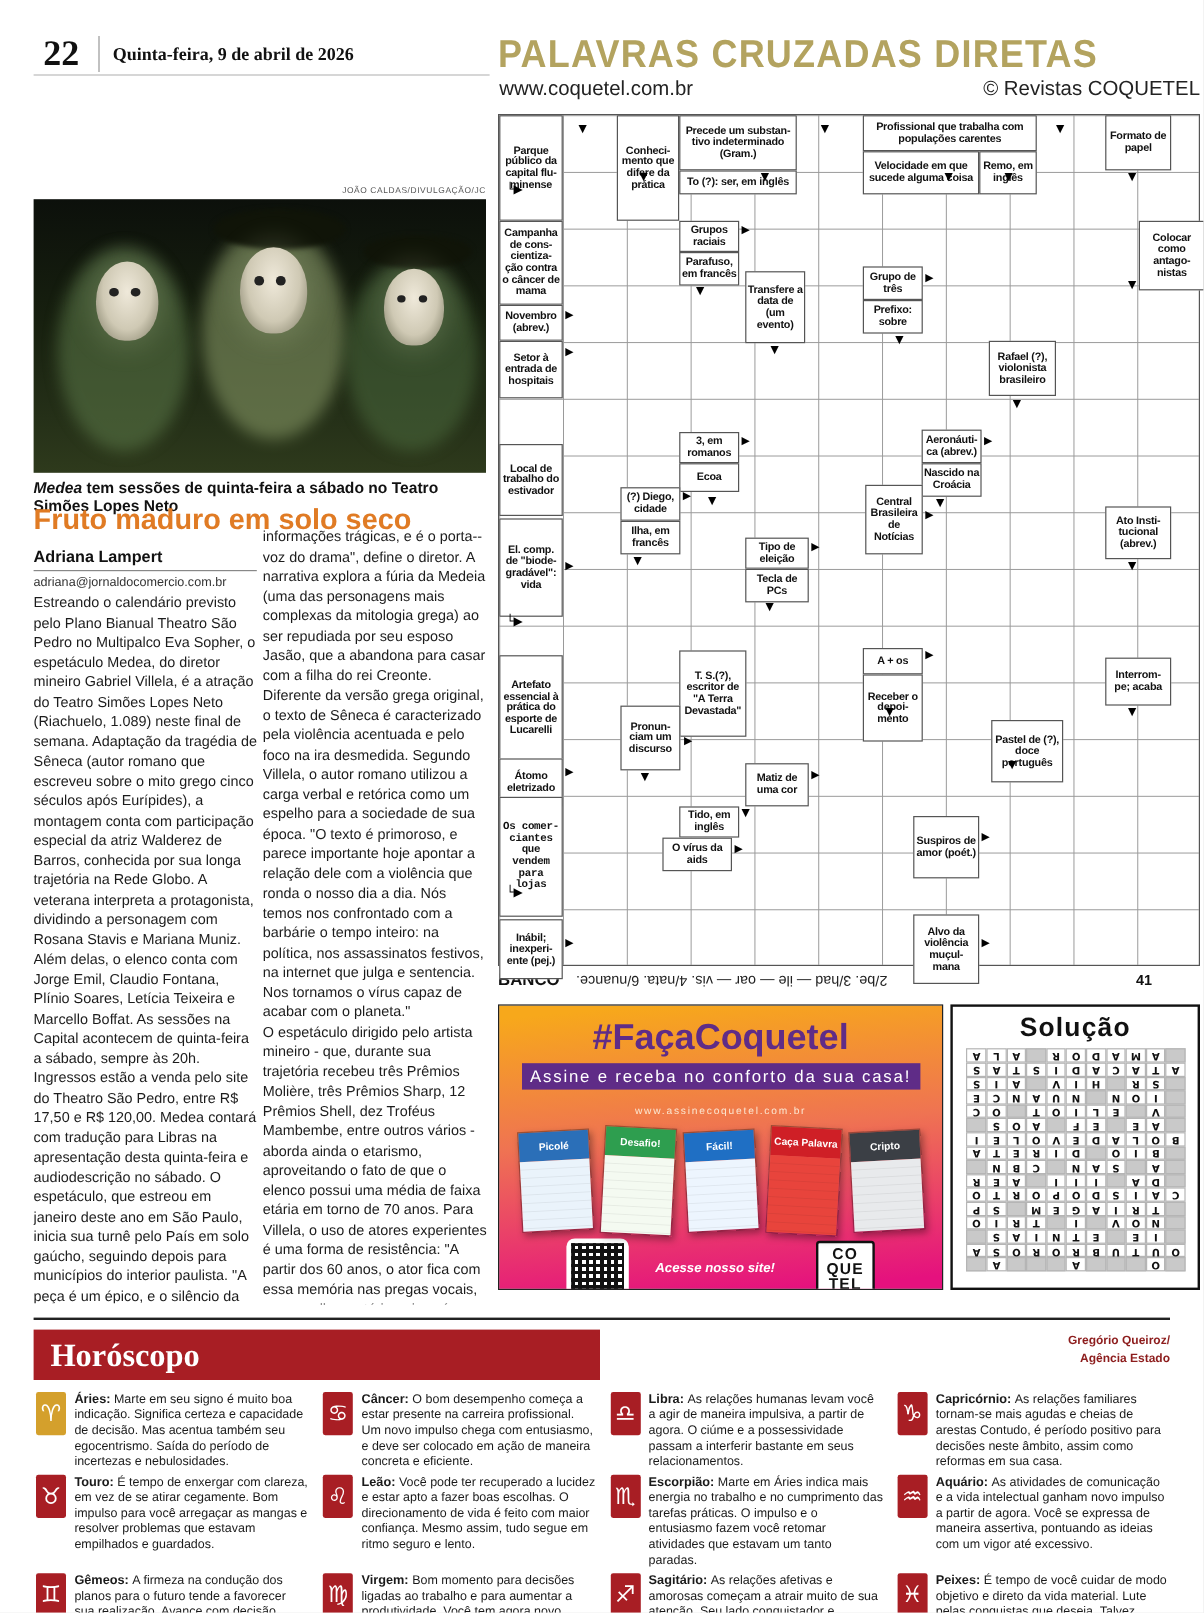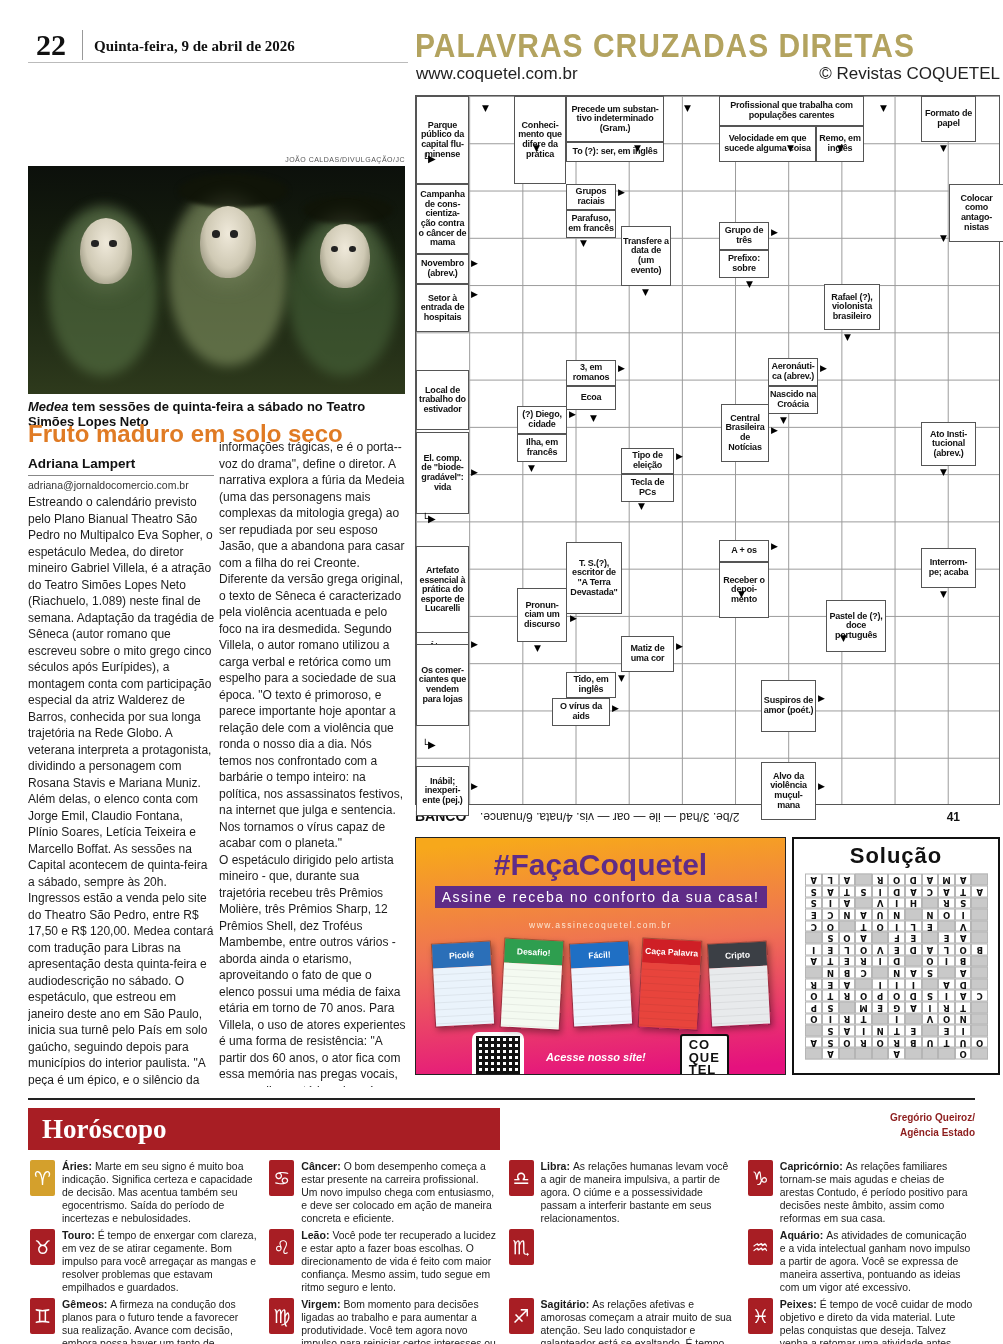--- a/index.html
+++ b/index.html
@@ -76,21 +76,21 @@
            color:#fff;font-weight:bold;font-size:8.5px;text-align:center;line-height:1;}
   .cover-b{flex:1;background-image:linear-gradient(0deg,rgba(0,0,0,.06) 1px,transparent 1px);
            background-size:100% 7px;}
   .ad-bottom{display:flex;align-items:center;justify-content:center;gap:22px;margin-top:2px;}
   .qr{width:44px;height:44px;background:#fff;border-radius:7px;padding:4px;}
   .qr-in{width:100%;height:100%;
         background-image:repeating-linear-gradient(0deg,#111 0 3px,transparent 3px 6px),
                          repeating-linear-gradient(90deg,#111 0 3px,#fff 3px 6px);}
   .qr-label{color:#fff;font-size:11px;font-weight:bold;font-style:italic;text-align:center;line-height:1.2;}
   .coq-logo{background:#fff;border:2px solid #111;border-radius:3px;padding:3px 7px;
-            display:flex;flex-direction:column;margin-left:12px;}
+            display:flex;flex-direction:column;align-items:center;margin-left:12px;}
   .coq-logo span{font-size:13px;font-weight:bold;line-height:12.5px;color:#111;letter-spacing:1px;}
   
   .sol{position:absolute;left:792px;top:837px;width:208px;height:238px;border:2.5px solid #111;
        background:#fff;box-sizing:border-box;}
   .sol-title{text-align:center;font-size:22px;font-weight:bold;margin-top:4px;letter-spacing:1px;}
   .sol-grid{display:grid;grid-template-columns:repeat(11,16.6px);margin:5px auto 0;
             width:183px;transform:rotate(180deg);}
   .sol-cell{width:16.6px;height:11.6px;border:0.5px solid #b5b5b5;box-sizing:border-box;
             font-size:8.5px;font-weight:bold;display:flex;align-items:center;justify-content:center;
             font-family:"DejaVu Sans",sans-serif;}
@@ -159,21 +159,21 @@
       <div class="clue" style="left: 505px; top: 326px; width: 55px; height: 44px;">Ato Insti- tucional (abrev.)</div>
       <div class="clue" style="left: 0px; top: 450px; width: 53px; height: 88px;">Artefato essencial à prática do esporte de Lucarelli</div>
       <div class="clue" style="left: 150px; top: 446px; width: 56px; height: 72px;">T. S.(?), escritor de "A Terra Devastada"</div>
       <div class="clue" style="left: 101px; top: 492px; width: 50px; height: 54px;">Pronun- ciam um discurso</div>
       <div class="clue" style="left: 0px; top: 536px; width: 53px; height: 40px;">Átomo eletrizado</div>
       <div class="clue" style="left: 205px; top: 540px; width: 53px; height: 36px;">Matiz de uma cor</div>
       <div class="clue" style="left: 303px; top: 444px; width: 50px; height: 22px;">A + os</div>
       <div class="clue" style="left: 303px; top: 466px; width: 50px; height: 56px;">Receber o depoi- mento</div>
       <div class="clue" style="left: 505px; top: 452px; width: 55px; height: 40px;">Interrom- pe; acaba</div>
       <div class="clue" style="left: 410px; top: 504px; width: 60px; height: 52px;">Pastel de (?), doce português</div>
-      <div class="clue" style="left: 0px; top: 548px; width: 53px; height: 82px;">Os comer- ciantes que vendem para lojas</div>
+      <div class="clue" style="left: 0px; top: 568px; width: 53px; height: 100px; font-family: Liberation Mono, monospace;">Os comer- ciantes que vendem para lojas</div>
       <div class="clue" style="left: 150px; top: 576px; width: 50px; height: 26px;">Tido, em inglês</div>
       <div class="clue" style="left: 136px; top: 602px; width: 58px; height: 28px;">O vírus da aids</div>
       <div class="clue" style="left: 345px; top: 584px; width: 55px; height: 52px;">Suspiros de amor (poét.)</div>
       <div class="clue" style="left: 0px; top: 670px; width: 53px; height: 50px;">Inábil; inexperi- ente (pej.)</div>
       <div class="clue" style="left: 345px; top: 666px; width: 55px; height: 58px;">Alvo da violência muçul- mana</div>
       <div class="arrow down" style="left: 66px; top: 8px;">▼</div>
       <div class="arrow down" style="left: 268px; top: 8px;">▼</div>
       <div class="arrow down" style="left: 464px; top: 8px;">▼</div>
       <div class="arrow down" style="left: 117px; top: 48px;">▼</div>
       <div class="arrow down" style="left: 218px; top: 48px;">▼</div>
@@ -497,20 +497,21 @@
       <div class="horo-entry">
         <div class="sign-icon" style="background: rgb(168, 30, 36);">♍</div>
         <div class="horo-text"><b>Virgem: </b>Bom momento para decisões ligadas ao trabalho e para aumentar a produtividade. Você tem agora novo impulso para reiniciar certos interesses ou atividades de trabalho.</div>
       </div>
       <div class="horo-entry">
         <div class="sign-icon" style="background: rgb(168, 30, 36);">♎</div>
         <div class="horo-text"><b>Libra: </b>As relações humanas levam você a agir de maneira impulsiva, a partir de agora. O ciúme e a possessividade passam a interferir bastante em seus relacionamentos.</div>
       </div>
       <div class="horo-entry">
         <div class="sign-icon" style="background: rgb(168, 30, 36);">♏</div>
+        <div class="horo-text"><b>Escorpião: </b>Marte em Áries indica mais energia no trabalho e no cumprimento das tarefas práticas. O impulso e o entusiasmo fazem você retomar atividades que estavam um tanto paradas.</div>
       </div>
       <div class="horo-entry">
         <div class="sign-icon" style="background: rgb(168, 30, 36);">♐</div>
         <div class="horo-text"><b>Sagitário: </b>As relações afetivas e amorosas começam a atrair muito de sua atenção. Seu lado conquistador e galanteador está se exaltando. É tempo de lutar por aquilo que quer.</div>
       </div>
       <div class="horo-entry">
         <div class="sign-icon" style="background: rgb(168, 30, 36);">♑</div>
         <div class="horo-text"><b>Capricórnio: </b>As relações familiares tornam-se mais agudas e cheias de arestas Contudo, é período positivo para decisões neste âmbito, assim como reformas em sua casa.</div>
       </div>
       <div class="horo-entry">

